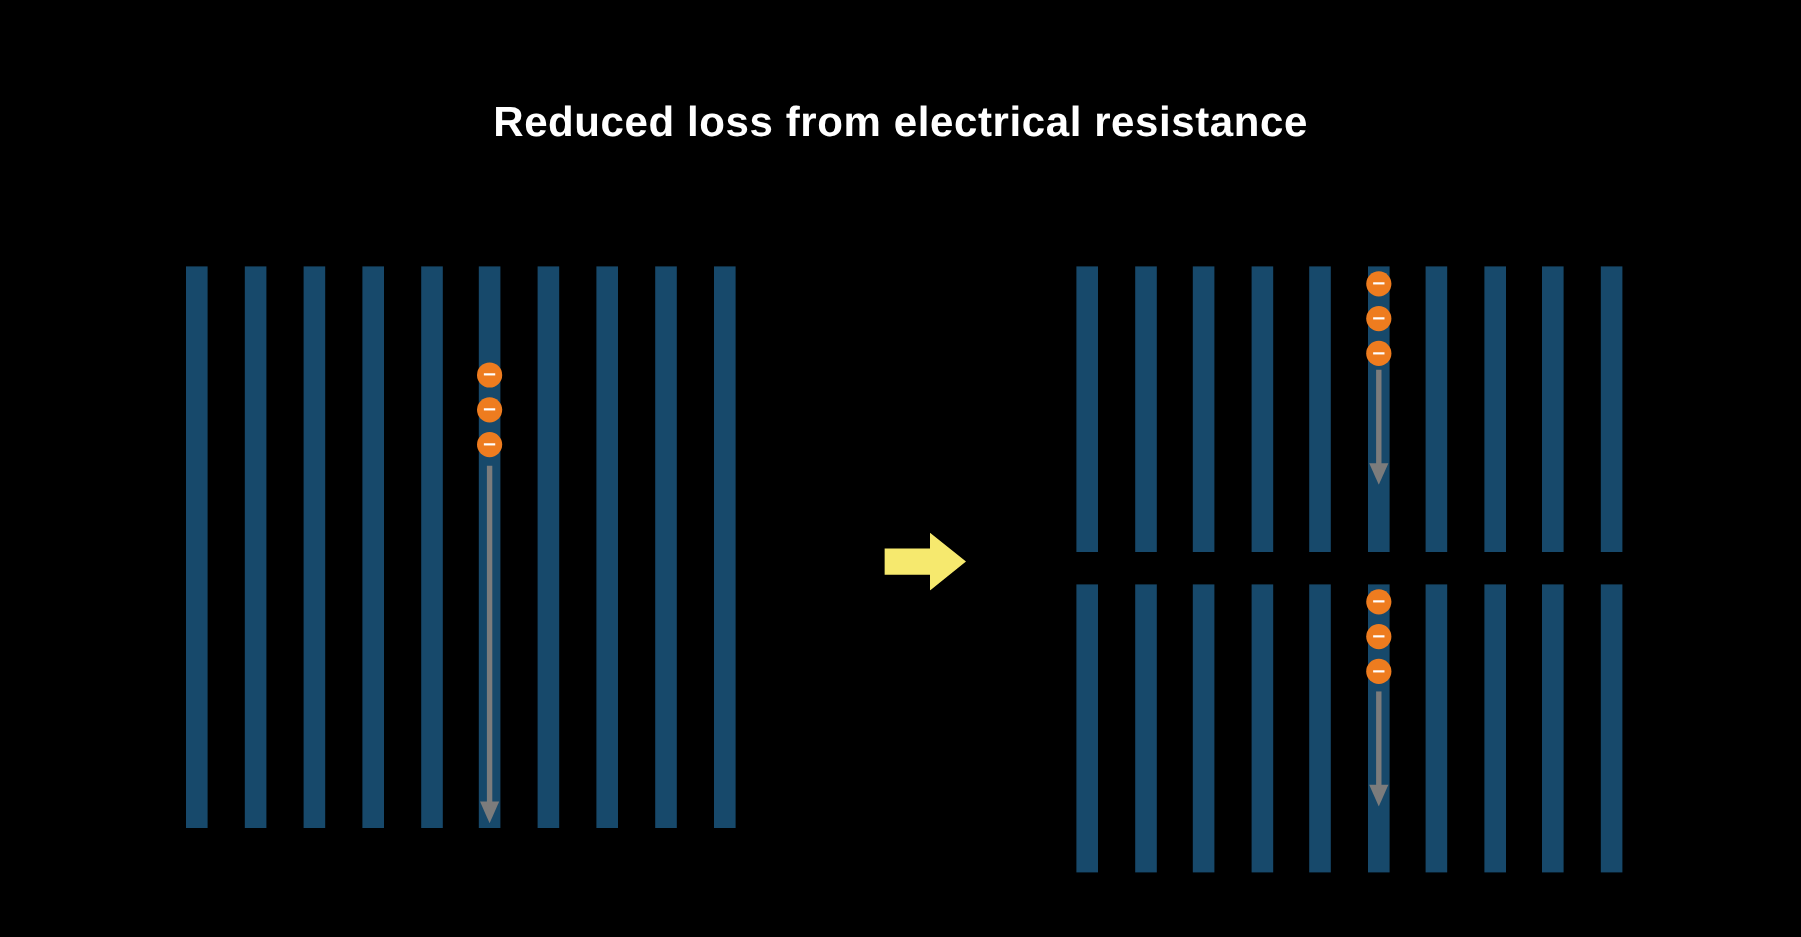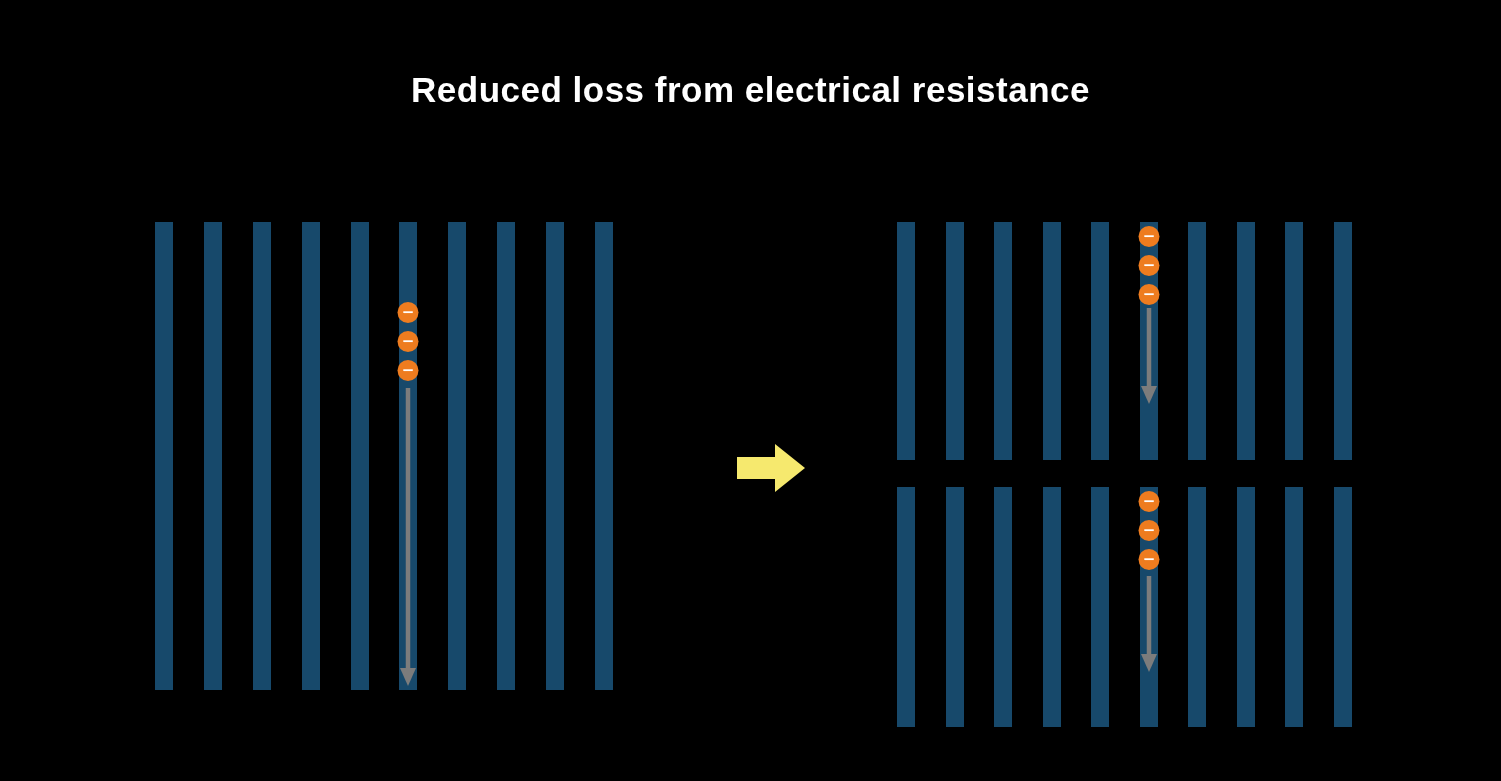--- a/index.html
+++ b/index.html
@@ -14,21 +14,21 @@
     font-family: "Liberation Sans", sans-serif;
   }
   .canvas {
     position: relative;
     width: 1501px;
     height: 781px;
     background: var(--c-background, #000);
   }
   .title {
     position: absolute;
-    top: 70px;
+    top: 82px;
     left: 0;
     right: 0;
     margin: 0;
     text-align: center;
     font-family: "Liberation Sans", sans-serif;
     font-weight: 700;
     font-size: 35px;
     letter-spacing: 0.5px;
     color: var(--c-title, #fff);
   }

